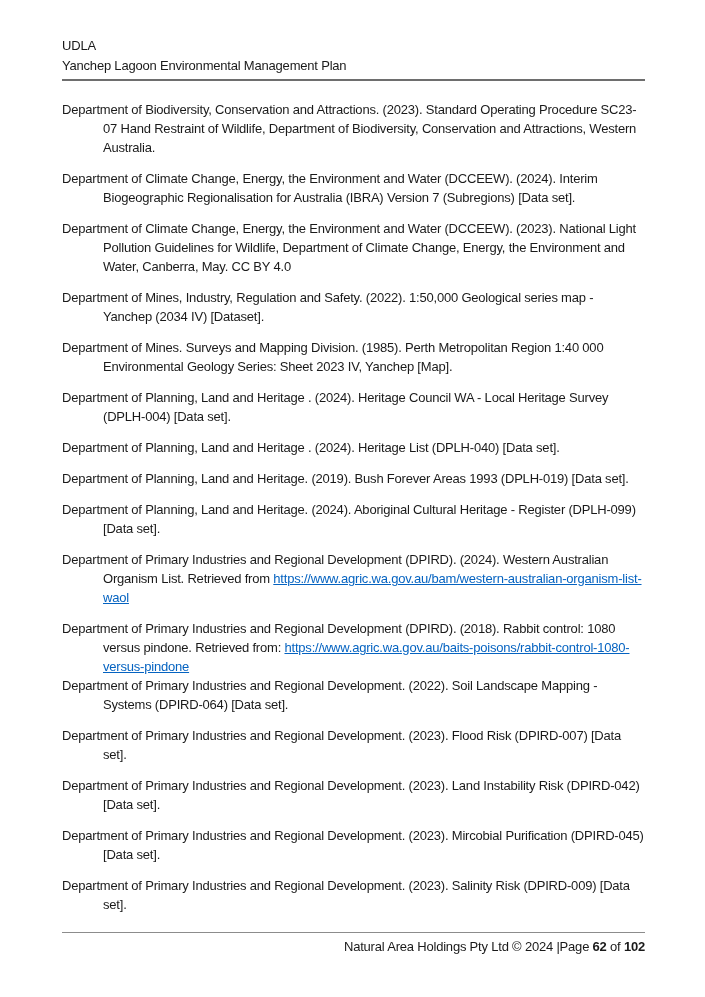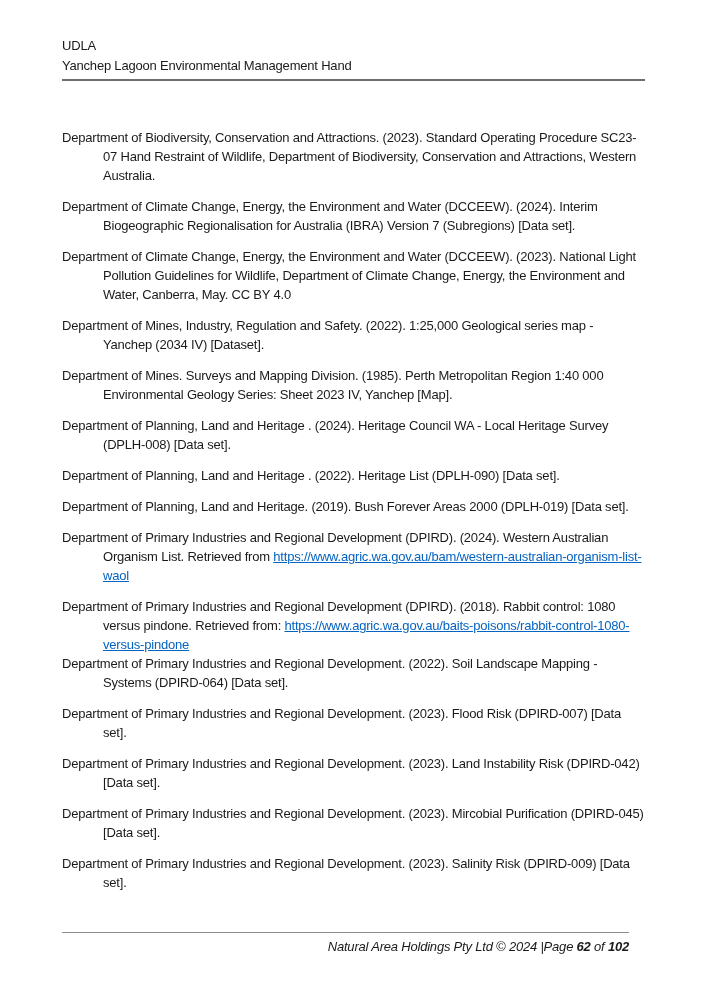--- a/index.html
+++ b/index.html
@@ -11,59 +11,60 @@
     overflow: hidden;
     font-family: "Liberation Sans", sans-serif;
     font-size: 13px;
     color: #1a1a1a;
     letter-spacing: -0.2px;
     border-radius: 27px;
   }
   .doc-header { padding: 36px 60px 0 62px; }
   .hdr-line { line-height: 20px; white-space: nowrap; }
   .hdr-rule { height: 2px; background: #6e6e6e; margin-top: 3px; }
-  .refs { padding: 19px 60px 0 62px; margin-top: 28px; }
+  .refs { padding: 19px 60px 0 62px; }
   .ref {
     margin: 0 0 12px 0;
     padding-left: 41px;
     text-indent: -41px;
     line-height: 19px;
     overflow-wrap: break-word;
   }
   .ref.no-gap-after { margin-bottom: 0; }
   .ref-link {
     color: #0563c1;
     text-decoration: underline;
     cursor: pointer;
   }
-  .doc-footer { position: absolute; left: 62px; right: 76px; top: 932px; font-style: italic; }
+  .doc-footer { position: absolute; left: 62px; right: 60px; top: 932px; }
   .ftr-rule { height: 1px; background: #8c8c8c; }
   .ftr-text { text-align: right; line-height: 19px; padding-top: 4px; }
   .ftr-text b { font-weight: bold; }
 </style>
 </head>
 <body>
 
 <div class="page">
 
   <div class="doc-header">
     <div class="hdr-line">UDLA</div>
-    <div class="hdr-line">Yanchep Lagoon Environmental Management Hand</div>
+    <div class="hdr-line">Yanchep Lagoon Environmental Management Plan</div>
     <div class="hdr-rule"></div>
   </div>
 
   <div class="refs">
       <p class="ref"><span>Department of Biodiversity, Conservation and Attractions. (2023). Standard Operating Procedure SC23-07 Hand Restraint of Wildlife, Department of Biodiversity, Conservation and Attractions, Western Australia.</span></p>
       <p class="ref"><span>Department of Climate Change, Energy, the Environment and Water (DCCEEW). (2024). Interim Biogeographic Regionalisation for Australia (IBRA) Version 7 (Subregions) [Data set].</span></p>
       <p class="ref"><span>Department of Climate Change, Energy, the Environment and Water (DCCEEW). (2023). National Light Pollution Guidelines for Wildlife, Department of Climate Change, Energy, the Environment and Water, Canberra, May. CC BY 4.0</span></p>
-      <p class="ref"><span>Department of Mines, Industry, Regulation and Safety. (2022). 1:25,000 Geological series map - Yanchep (2034 IV) [Dataset].</span></p>
+      <p class="ref"><span>Department of Mines, Industry, Regulation and Safety. (2022). 1:50,000 Geological series map - Yanchep (2034 IV) [Dataset].</span></p>
       <p class="ref"><span>Department of Mines. Surveys and Mapping Division. (1985). Perth Metropolitan Region 1:40 000 Environmental Geology Series: Sheet 2023 IV, Yanchep [Map].</span></p>
-      <p class="ref"><span>Department of Planning, Land and Heritage . (2024). Heritage Council WA - Local Heritage Survey (DPLH-008) [Data set].</span></p>
-      <p class="ref"><span>Department of Planning, Land and Heritage . (2022). Heritage List (DPLH-090) [Data set].</span></p>
-      <p class="ref"><span>Department of Planning, Land and Heritage. (2019). Bush Forever Areas 2000 (DPLH-019) [Data set].</span></p>
+      <p class="ref"><span>Department of Planning, Land and Heritage . (2024). Heritage Council WA - Local Heritage Survey (DPLH-004) [Data set].</span></p>
+      <p class="ref"><span>Department of Planning, Land and Heritage . (2024). Heritage List (DPLH-040) [Data set].</span></p>
+      <p class="ref"><span>Department of Planning, Land and Heritage. (2019). Bush Forever Areas 1993 (DPLH-019) [Data set].</span></p>
+      <p class="ref"><span>Department of Planning, Land and Heritage. (2024). Aboriginal Cultural Heritage - Register (DPLH-099) [Data set].</span></p>
       <p class="ref"><span>Department of Primary Industries and Regional Development (DPIRD). (2024). Western Australian Organism List. Retrieved from </span><a class="ref-link">https://www.agric.wa.gov.au/bam/western-australian-organism-list-waol</a></p>
       <p class="ref no-gap-after"><span>Department of Primary Industries and Regional Development (DPIRD). (2018). Rabbit control: 1080 versus pindone. Retrieved from: </span><a class="ref-link">https://www.agric.wa.gov.au/baits-poisons/rabbit-control-1080-versus-pindone</a></p>
       <p class="ref"><span>Department of Primary Industries and Regional Development. (2022). Soil Landscape Mapping - Systems (DPIRD-064) [Data set].</span></p>
       <p class="ref"><span>Department of Primary Industries and Regional Development. (2023). Flood Risk (DPIRD-007) [Data set].</span></p>
       <p class="ref"><span>Department of Primary Industries and Regional Development. (2023). Land Instability Risk (DPIRD-042) [Data set].</span></p>
       <p class="ref"><span>Department of Primary Industries and Regional Development. (2023). Mircobial Purification (DPIRD-045) [Data set].</span></p>
       <p class="ref"><span>Department of Primary Industries and Regional Development. (2023). Salinity Risk (DPIRD-009) [Data set].</span></p>
     </div>
 
   <div class="doc-footer">

